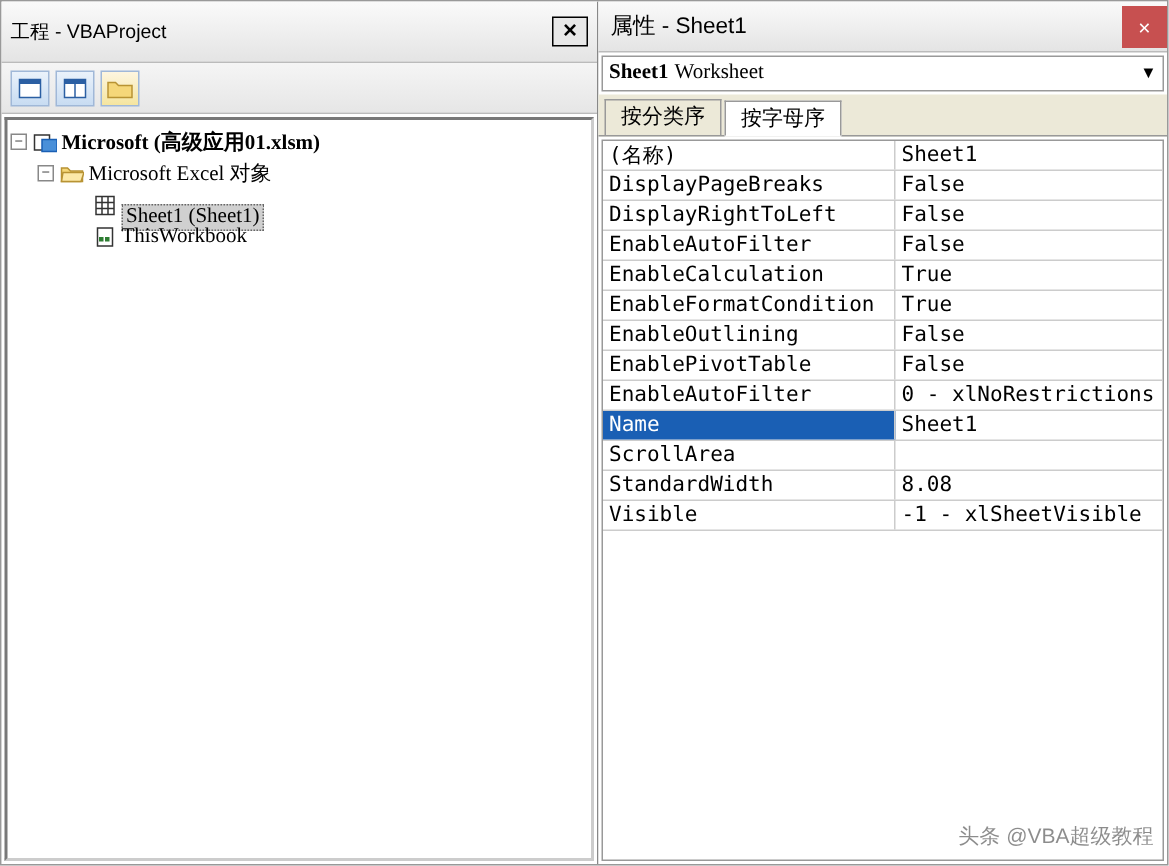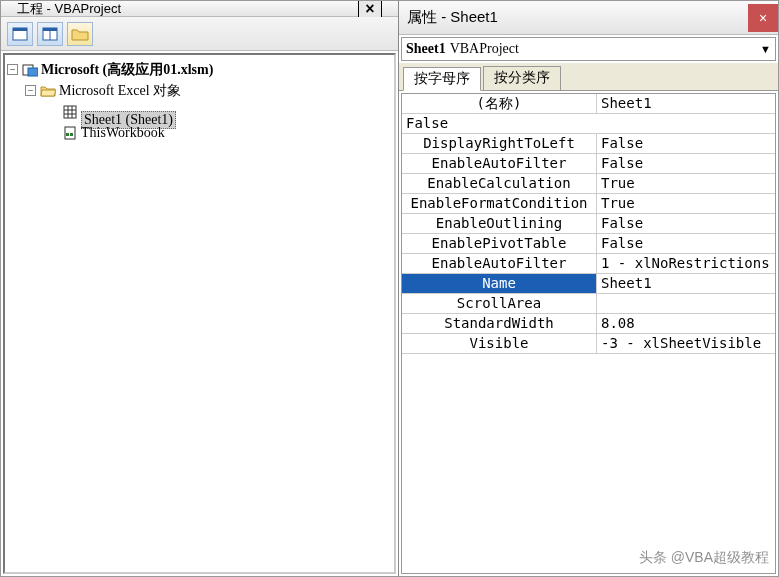--- a/index.html
+++ b/index.html
@@ -21,24 +21,24 @@
 }
 .right-pane {
   flex: 1;
   display: flex;
   flex-direction: column;
   background: #fff;
 }
 .titlebar {
   background: linear-gradient(to bottom,#fafafa,#e4e4e4);
   border-bottom:1px solid #bbb;
-  padding: 4px 16px;
+  padding: 4px 6px;
   display: flex;
   align-items: center;
-  height: 16px;
+  height: 41px;
 }
 .titlebar .title { flex:1; font-size: 13px; }
 .close-btn {
   width: 24px; height: 20px;
   border:1px solid #000;
   display:flex;align-items:center;justify-content:center;
   font-weight:bold;font-size:16px;line-height:1;
   background:#e8e8e8;
   cursor:pointer;
 }
@@ -98,21 +98,21 @@
 .tab {
   padding:2px 10px;border:1px solid #999;border-bottom:none;
   background:#ece9d8;margin-right:2px;cursor:pointer;
 }
 .tab.active { background:#fff;border-bottom:1px solid #fff;position:relative;top:1px; }
 .prop-grid {
   flex:1;overflow:auto;border:1px solid #999;margin:2px;
   font-family:"SimSun","NSimSun",monospace;font-size:14px;
 }
 .prop-row { display:flex;border-bottom:1px solid #ccc;height:20px; }
-.prop-row .k { width:195px;padding:1px 4px;border-right:1px solid #ccc;overflow:hidden;text-align:center; }
+.prop-row .k { width:195px;padding:1px 4px;border-right:1px solid #ccc;overflow:hidden; }
 .prop-row .v { flex:1;padding:1px 4px;overflow:hidden; }
 .prop-row.sel .k { background:#1a5fb4;color:#fff; }
 .watermark {
   position:fixed;right:10px;bottom:10px;
   font-size:14px;color:rgba(0,0,0,0.45);
   pointer-events:none;display:flex;align-items:center;gap:5px;
 }
 .logo-text {
   font-size:18px;font-weight:bold;color:#fff;
   text-shadow:1px 1px 2px #555;
@@ -201,33 +201,34 @@
   </div>
 </div>
 
 <div class="right-pane">
   <div class="titlebar" style="height:34px;padding:0 0 0 8px">
     <span class="title" style="font-size:15px">属性 - Sheet1</span>
     <span class="red-close">×</span>
   </div>
   <div class="obj-combo">
     <span class="name">Sheet1</span>
-    <span class="type">VBAProject</span>
+    <span class="type">Worksheet</span>
     <span class="dd">▼</span>
   </div>
   <div class="tabs">
+    <div class="tab">按分类序</div>
     <div class="tab active">按字母序</div>
-    <div class="tab">按分类序</div>
   </div>
   <div class="prop-grid" id="prop-grid">
       <div class="prop-row">
         <div class="k">(名称)</div>
         <div class="v">Sheet1</div>
       </div>
       <div class="prop-row">
+        <div class="k">DisplayPageBreaks</div>
         <div class="v">False</div>
       </div>
       <div class="prop-row">
         <div class="k">DisplayRightToLeft</div>
         <div class="v">False</div>
       </div>
       <div class="prop-row">
         <div class="k">EnableAutoFilter</div>
         <div class="v">False</div>
       </div>
@@ -242,36 +243,36 @@
       <div class="prop-row">
         <div class="k">EnableOutlining</div>
         <div class="v">False</div>
       </div>
       <div class="prop-row">
         <div class="k">EnablePivotTable</div>
         <div class="v">False</div>
       </div>
       <div class="prop-row">
         <div class="k">EnableAutoFilter</div>
-        <div class="v">1 - xlNoRestrictions</div>
+        <div class="v">0 - xlNoRestrictions</div>
       </div>
       <div class="prop-row sel">
         <div class="k">Name</div>
         <div class="v">Sheet1</div>
       </div>
       <div class="prop-row">
         <div class="k">ScrollArea</div>
         <div class="v"></div>
       </div>
       <div class="prop-row">
         <div class="k">StandardWidth</div>
         <div class="v">8.08</div>
       </div>
       <div class="prop-row">
         <div class="k">Visible</div>
-        <div class="v">-3 - xlSheetVisible</div>
+        <div class="v">-1 - xlSheetVisible</div>
       </div>
     </div>
 </div>
 
 <div class="watermark">
   <span>头条 @VBA超级教程</span>
 </div>
 
 </body></html>

